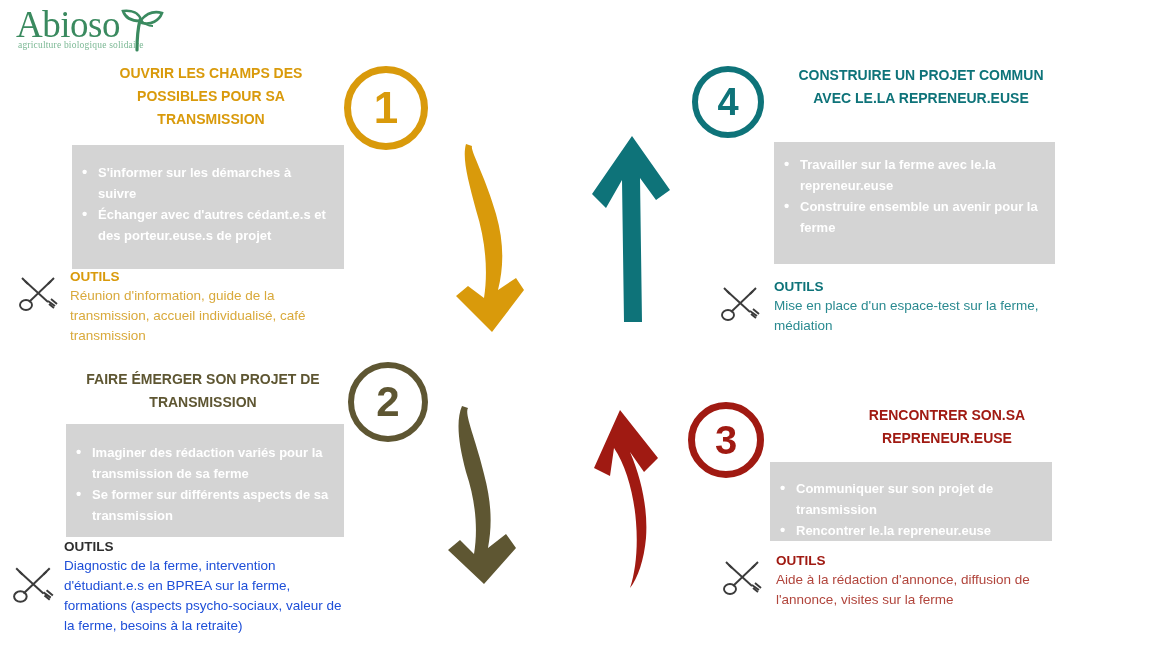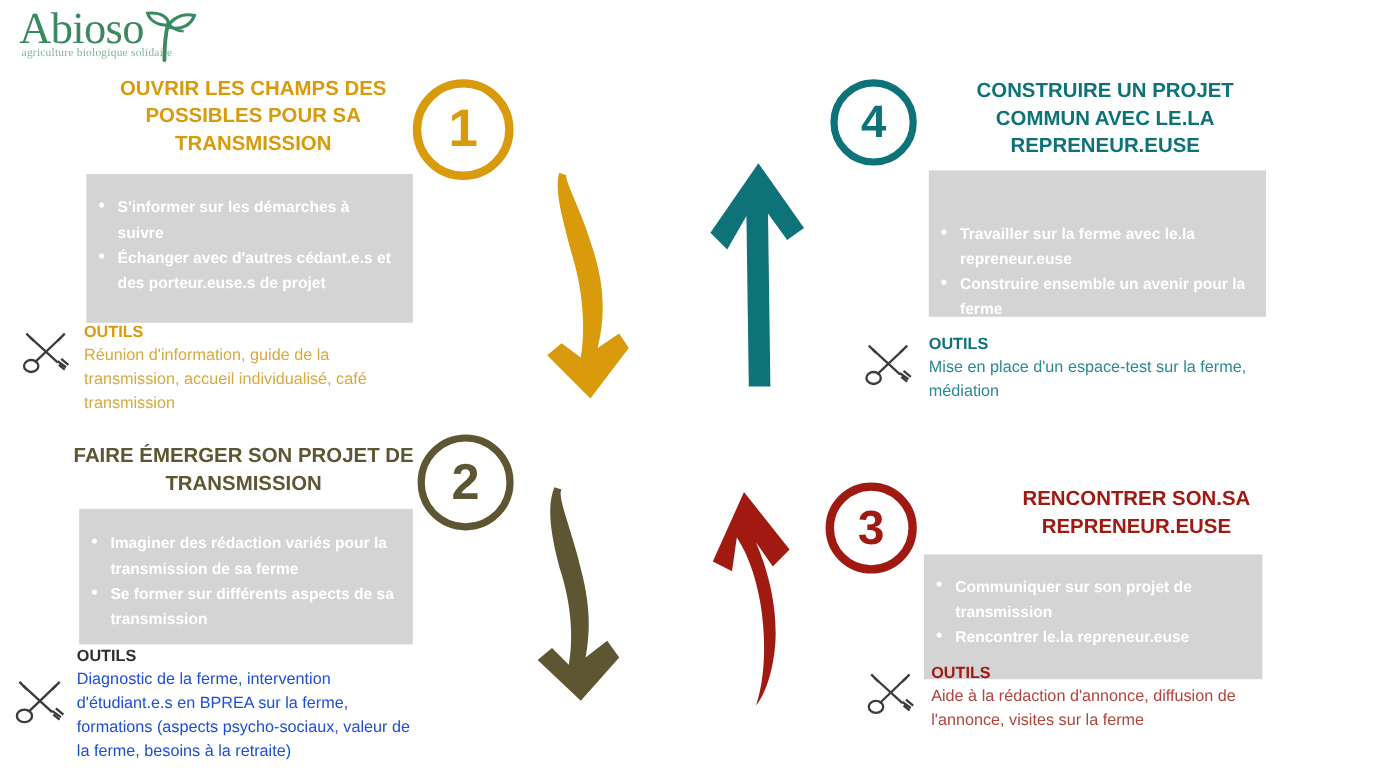--- a/index.html
+++ b/index.html
@@ -48,21 +48,21 @@
   .logo-sprout {
     position: absolute;
     left: 103px;
     top: 2px;
   }
 
   
   .section { position: absolute; }
 
   .sec-title {
-    font-size: 17px;
+    font-size: 14px;
     font-weight: 700;
     line-height: 23px;
     text-align: center;
     margin: 0;
   }
 
   .circle {
     position: absolute;
     border-radius: 50%;
     box-sizing: border-box;
@@ -206,21 +206,21 @@
       <div class="tools-text" style="color:#1d4ed8; width:290px;">Diagnostic de la ferme, intervention d'étudiant.e.s en BPREA sur la ferme, formations (aspects psycho-sociaux, valeur de la ferme, besoins à la retraite)</div>
     </div>
   </div>
 
   <div class="circle" style="left:692px; top:66px; width:72px; height:72px; border:6px solid #0E7379; color:#0E7379; font-size:38px;">
     <span>4</span>
   </div>
   <div class="section" style="left:790px; top:64px; width:280px;">
     <div class="sec-title" style="color:#0E7379; width:250px; margin-left:6px;">CONSTRUIRE UN PROJET COMMUN AVEC LE.LA REPRENEUR.EUSE</div>
   </div>
-  <div class="gray-box" style="left:774px; top:142px; width:281px; height:122px; padding-top:42px;">
+  <div class="gray-box" style="left:774px; top:142px; width:281px; height:122px; padding-top:12px;">
     <ul>
       <li>Travailler sur la ferme avec le.la repreneur.euse</li>
       <li>Construire ensemble un avenir pour la ferme</li>
     </ul>
   </div>
   <div class="tools" style="left:720px; top:278px; width:340px;">
     <span class="tools-icon">
       <svg width="42" height="38" viewBox="0 0 42 38">
         <g stroke="#3b3b3b" stroke-width="1.9" fill="none">
           <line x1="7" y1="7" x2="30" y2="28"></line>
@@ -237,21 +237,21 @@
       <div class="tools-text" style="color:#2A8A90; width:280px;">Mise en place d'un espace-test sur la ferme, médiation</div>
     </div>
   </div>
 
   <div class="circle" style="left:688px; top:402px; width:76px; height:76px; border:7px solid #A01A12; color:#A01A12; font-size:40px;">
     <span>3</span>
   </div>
   <div class="section" style="left:814px; top:404px; width:280px;">
     <div class="sec-title" style="color:#A01A12; width:250px; margin-left:8px;">RENCONTRER SON.SA REPRENEUR.EUSE</div>
   </div>
-  <div class="gray-box" style="left:770px; top:462px; width:282px; height:104px; padding-top:16px;">
+  <div class="gray-box" style="left:770px; top:462px; width:282px; height:79px; padding-top:16px;">
     <ul>
       <li>Communiquer sur son projet de transmission</li>
       <li>Rencontrer le.la repreneur.euse</li>
     </ul>
   </div>
   <div class="tools" style="left:722px; top:552px; width:340px;">
     <span class="tools-icon">
       <svg width="42" height="38" viewBox="0 0 42 38">
         <g stroke="#3b3b3b" stroke-width="1.9" fill="none">
           <line x1="7" y1="7" x2="30" y2="28"></line>

